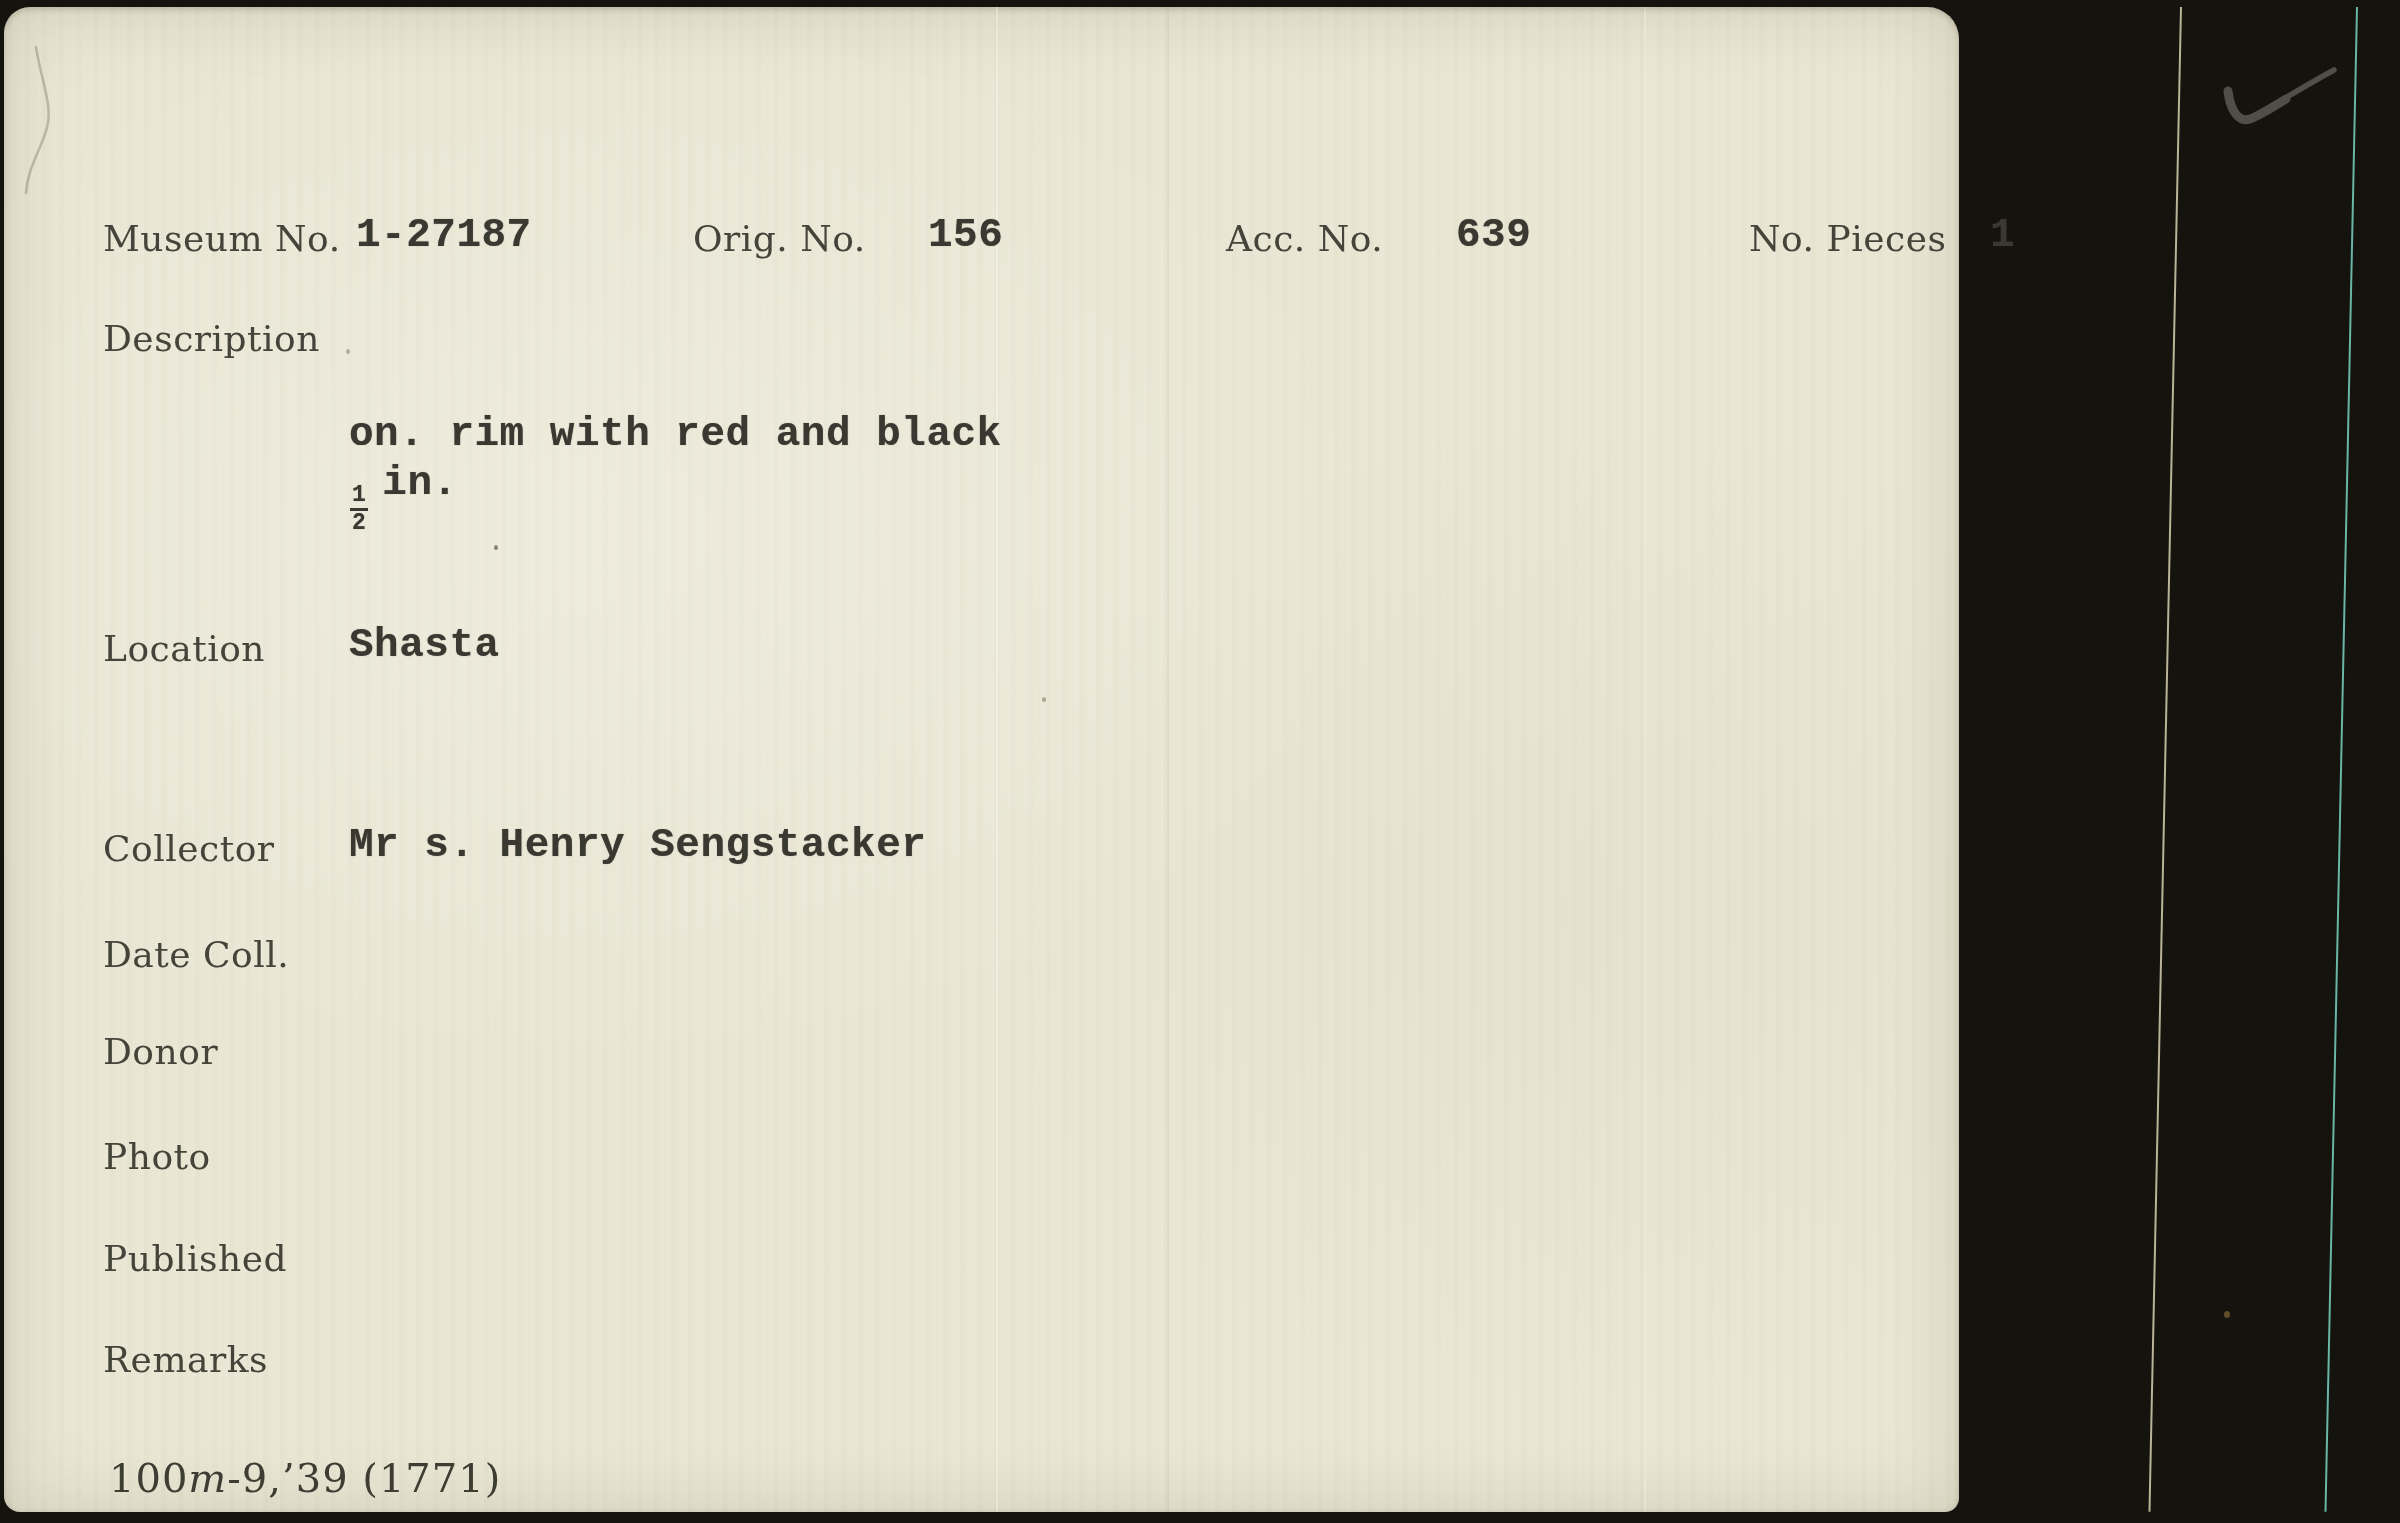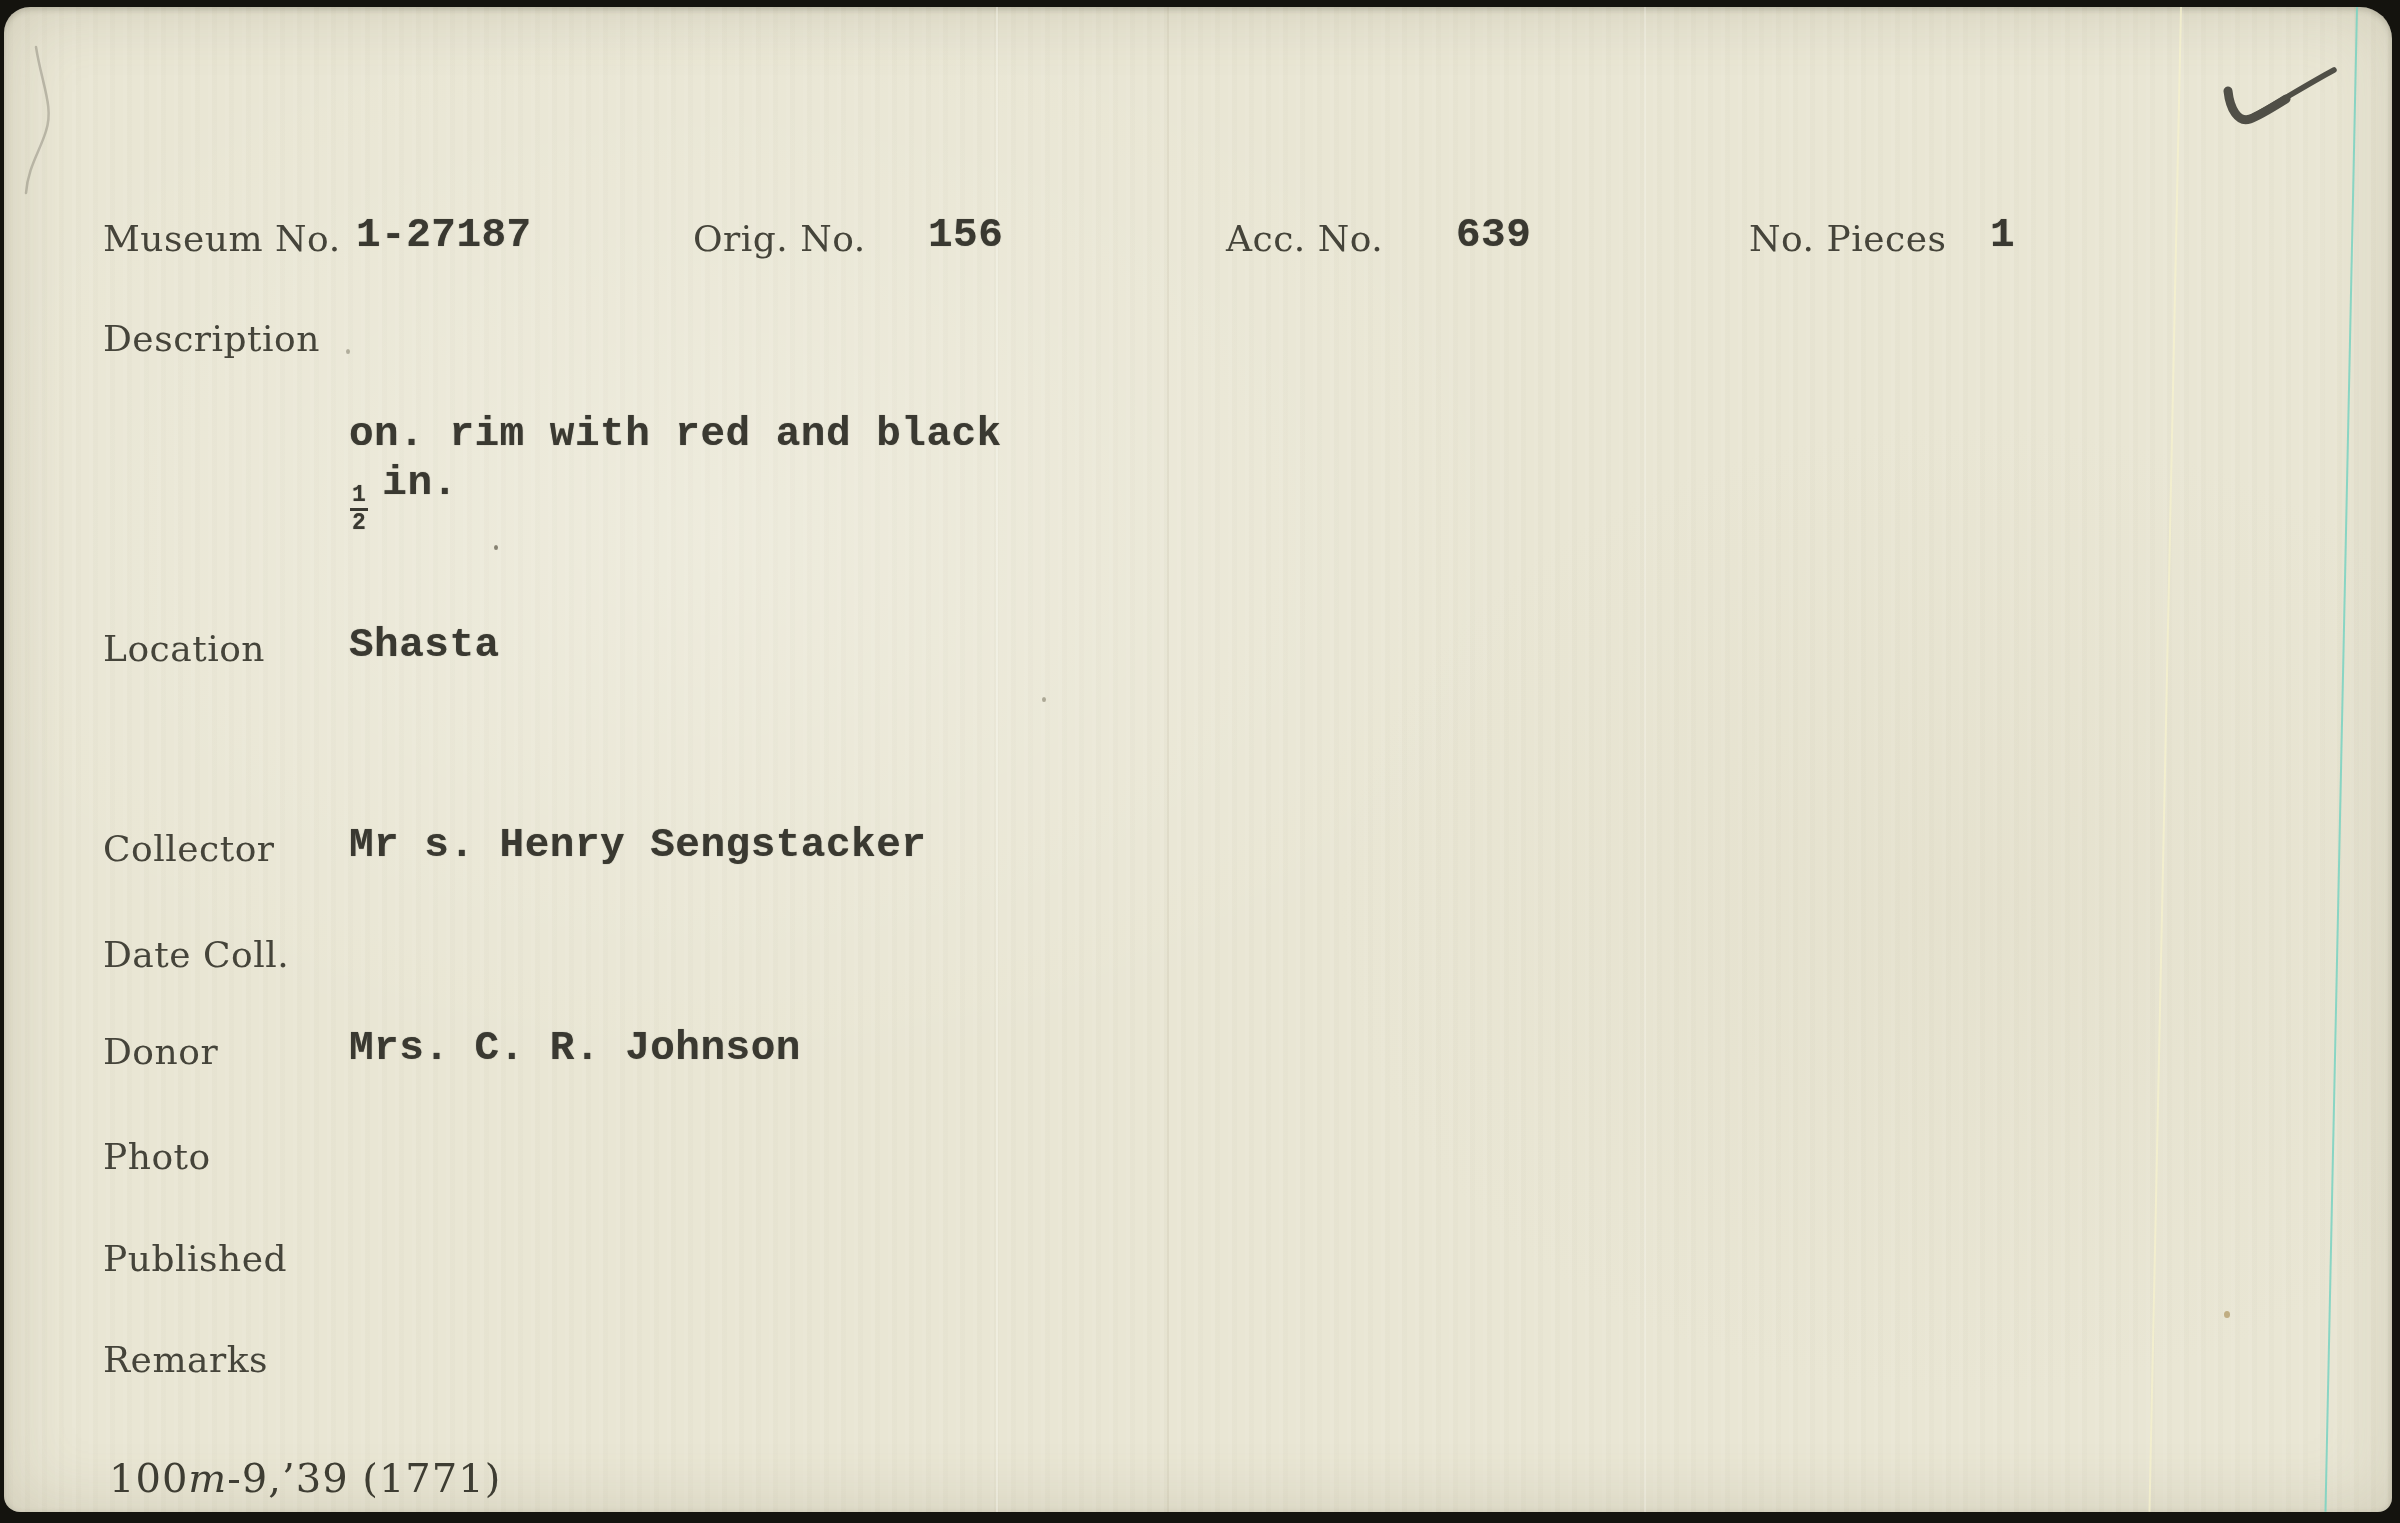--- a/index.html
+++ b/index.html
@@ -6,21 +6,21 @@
   #screen{
     position:relative;
     width:2400px;height:1523px;
     background:#14130e;
     overflow:hidden;
     font-family:"Liberation Sans",sans-serif;
   }
   
   .card{
     position:absolute;
-    left:4px;top:7px;width:2388px;height:1505px;
+    left:4px;top:7px;width:1955px;height:1505px;
     background:
       radial-gradient(1200px 800px at 30% 35%, rgba(255,255,252,0.22), rgba(255,255,252,0) 70%),
       radial-gradient(900px 700px at 82% 60%, rgba(205,198,172,0.14), rgba(205,198,172,0) 70%),
       repeating-linear-gradient(90deg,
         rgba(255,255,250,0.05) 0px, rgba(255,255,250,0.05) 4px,
         rgba(120,115,90,0.025) 4px, rgba(120,115,90,0.025) 9px,
         rgba(0,0,0,0) 9px, rgba(0,0,0,0) 17px),
       #e9e6d4;
     border-radius:26px 32px 14px 16px;
     box-shadow:
@@ -123,21 +123,20 @@
 
     <div class="label" style="left:99px;top:622px">Location</div>
     <div class="typed" style="left:345px;top:616px">Shasta</div>
 
     <div class="label" style="left:99px;top:822px">Collector</div>
     <div class="typed" style="left:345px;top:816px">Mr s. Henry Sengstacker</div>
 
     <div class="label" style="left:99px;top:928px">Date Coll.</div>
 
     <div class="label" style="left:99px;top:1025px">Donor</div>
-    <div class="typed" style="left:345px;top:1019px">Mrs. C. R. Johnson</div>
 
     <div class="label" style="left:99px;top:1130px">Photo</div>
 
     <div class="label" style="left:99px;top:1232px">Published</div>
 
     <div class="label" style="left:99px;top:1333px">Remarks</div>
 
     <div class="footer"><span>100</span><span class="ital">m</span><span>-9,’39 (1771)</span></div>
 
     <div class="speck"></div>

